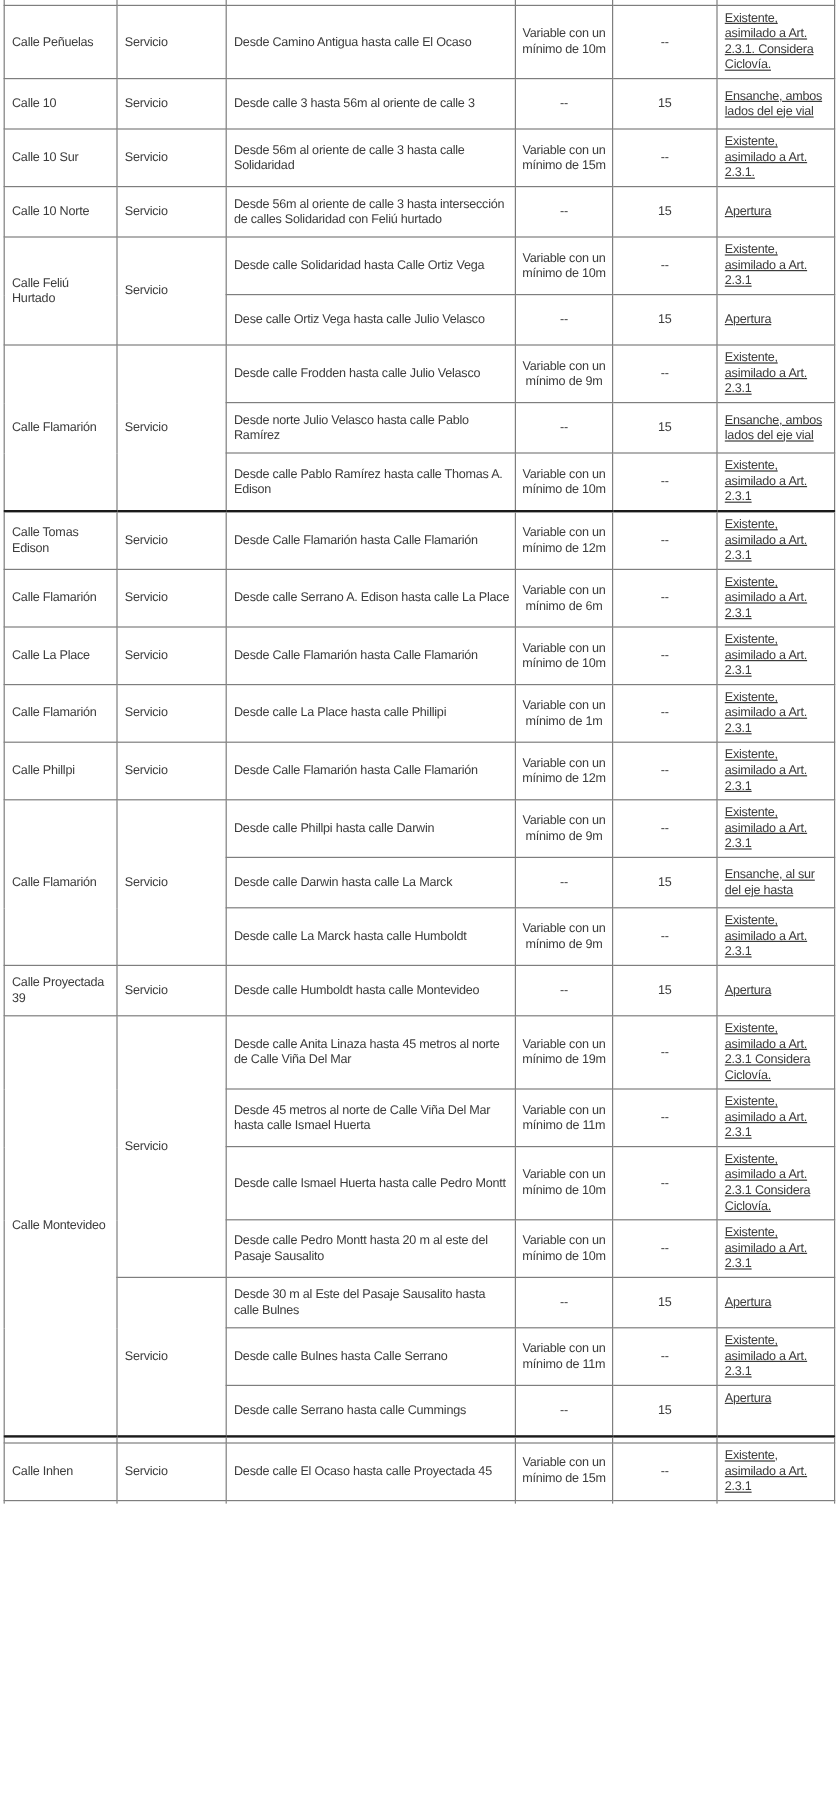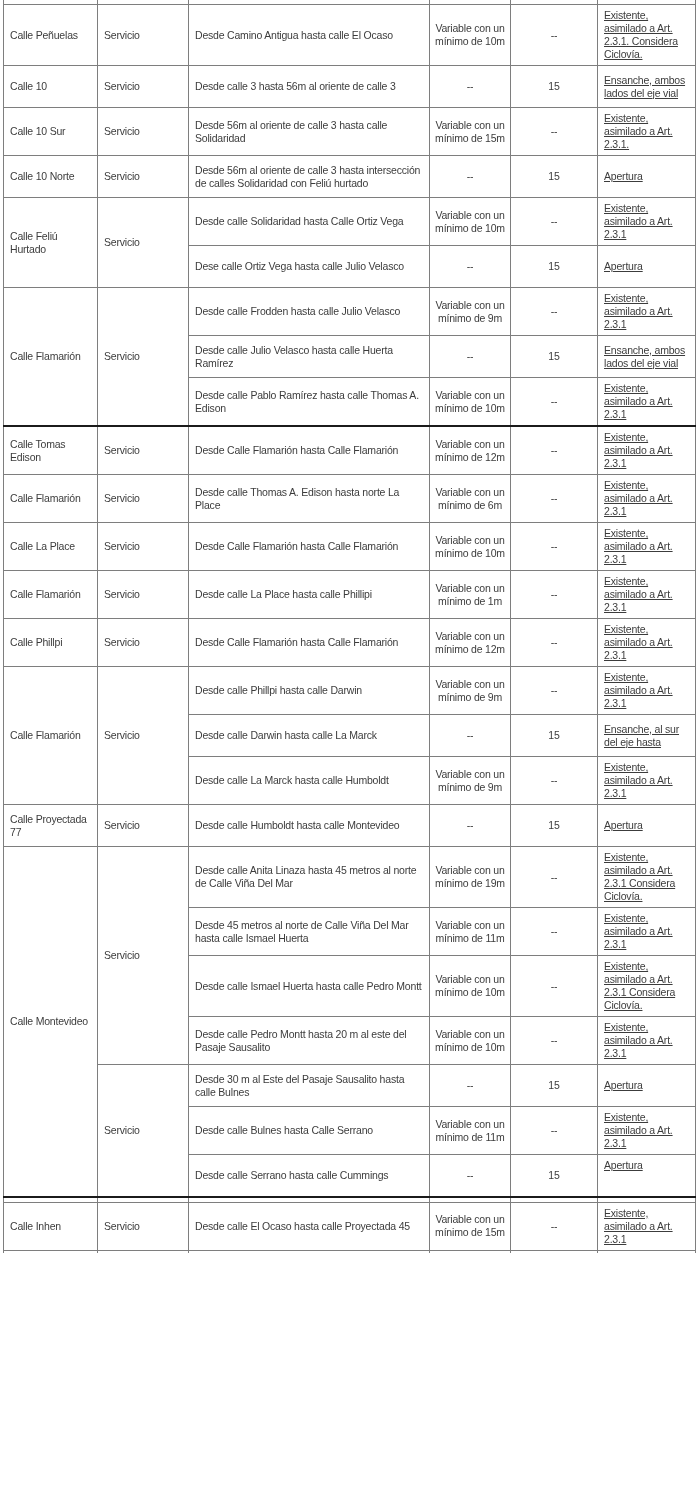--- a/index.html
+++ b/index.html
@@ -100,21 +100,21 @@
         </tr>
         <tr class="data-row">
           <td class="c-street td-thick" rowspan="3">Calle Flamarión</td>
           <td class="c-type td-thick" rowspan="3">Servicio</td>
           <td class="c-tramo">Desde calle Frodden hasta calle  Julio Velasco</td>
           <td class="c-ancho">Variable con un mínimo de 9m</td>
           <td class="c-exp">--</td>
           <td class="c-obs">Existente, asimilado a Art. 2.3.1</td>
         </tr>
         <tr class="data-row">
-          <td class="c-tramo">Desde calle Julio Velasco hasta calle Huerta Ramírez</td>
+          <td class="c-tramo">Desde norte Julio Velasco hasta calle Pablo Ramírez</td>
           <td class="c-ancho">--</td>
           <td class="c-exp">15</td>
           <td class="c-obs">Ensanche, ambos lados del eje vial</td>
         </tr>
         <tr class="data-row">
           <td class="c-tramo td-thick">Desde calle Pablo Ramírez hasta calle Thomas A. Edison</td>
           <td class="c-ancho td-thick">Variable con un mínimo de 10m</td>
           <td class="c-exp td-thick">--</td>
           <td class="c-obs td-thick">Existente, asimilado a Art. 2.3.1</td>
         </tr>
@@ -122,21 +122,21 @@
           <td class="c-street" rowspan="1">Calle Tomas Edison</td>
           <td class="c-type" rowspan="1">Servicio</td>
           <td class="c-tramo">Desde Calle Flamarión hasta Calle Flamarión</td>
           <td class="c-ancho">Variable con un mínimo de 12m</td>
           <td class="c-exp">--</td>
           <td class="c-obs">Existente, asimilado a Art. 2.3.1</td>
         </tr>
         <tr class="data-row">
           <td class="c-street" rowspan="1">Calle Flamarión</td>
           <td class="c-type" rowspan="1">Servicio</td>
-          <td class="c-tramo">Desde calle Thomas A. Edison hasta norte La Place</td>
+          <td class="c-tramo">Desde calle Serrano A. Edison hasta calle La Place</td>
           <td class="c-ancho">Variable con un mínimo de 6m</td>
           <td class="c-exp">--</td>
           <td class="c-obs">Existente, asimilado a Art. 2.3.1</td>
         </tr>
         <tr class="data-row">
           <td class="c-street" rowspan="1">Calle La Place</td>
           <td class="c-type" rowspan="1">Servicio</td>
           <td class="c-tramo">Desde Calle Flamarión hasta Calle Flamarión</td>
           <td class="c-ancho">Variable con un mínimo de 10m</td>
           <td class="c-exp">--</td>
@@ -172,21 +172,21 @@
           <td class="c-exp">15</td>
           <td class="c-obs">Ensanche, al sur del eje hasta</td>
         </tr>
         <tr class="data-row">
           <td class="c-tramo">Desde calle La Marck hasta calle Humboldt</td>
           <td class="c-ancho">Variable con un mínimo de 9m</td>
           <td class="c-exp">--</td>
           <td class="c-obs">Existente, asimilado a Art. 2.3.1</td>
         </tr>
         <tr class="data-row">
-          <td class="c-street" rowspan="1">Calle Proyectada 77</td>
+          <td class="c-street" rowspan="1">Calle Proyectada 39</td>
           <td class="c-type" rowspan="1">Servicio</td>
           <td class="c-tramo">Desde calle Humboldt hasta calle Montevideo</td>
           <td class="c-ancho">--</td>
           <td class="c-exp">15</td>
           <td class="c-obs">Apertura</td>
         </tr>
         <tr class="data-row">
           <td class="c-street td-thick" rowspan="7">Calle Montevideo</td>
           <td class="c-type" rowspan="4">Servicio</td>
           <td class="c-tramo">Desde calle Anita Linaza hasta 45 metros al norte de Calle Viña Del Mar</td>

